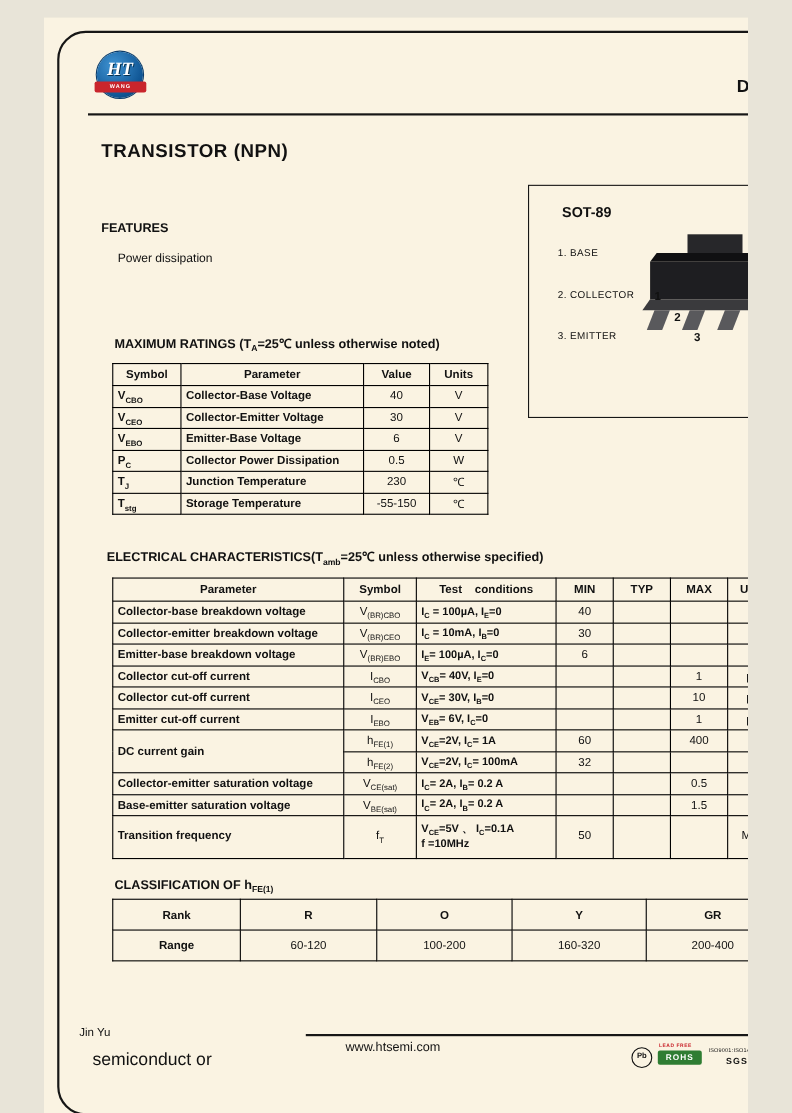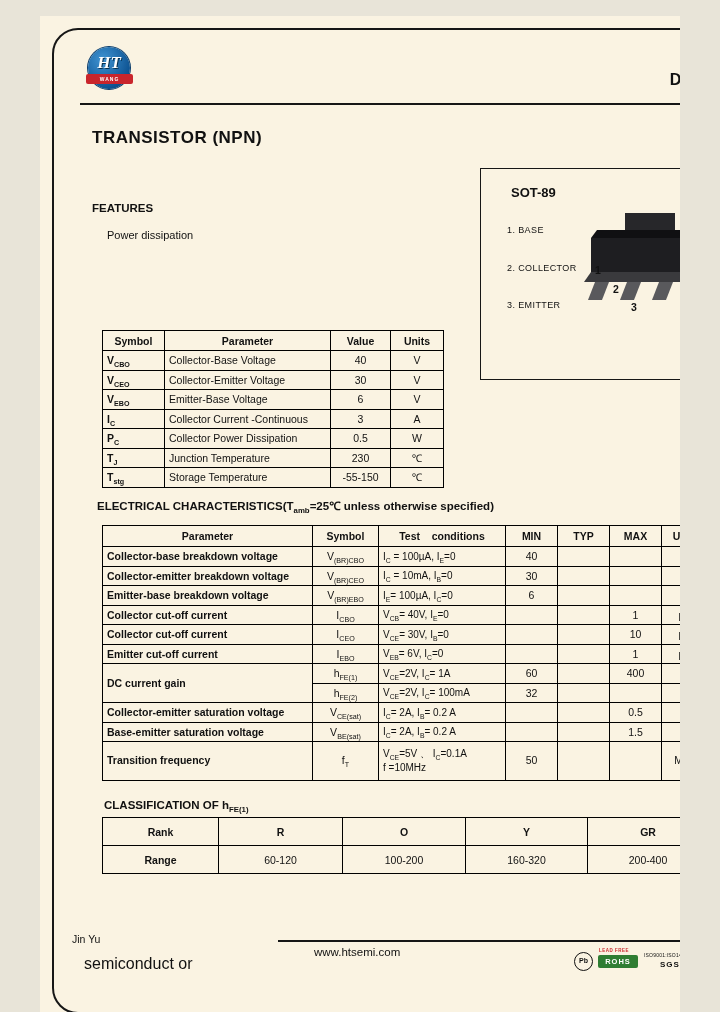--- a/index.html
+++ b/index.html
@@ -35,21 +35,21 @@
   
   .sec-heading { position:absolute; font-size:11.5px; font-weight:bold; }
   .h-max { left:64px; top:288px; }
   .h-elec { left:57px; top:482px; }
   .h-class { left:64px; top:783px; }
 
   
   table { border-collapse:collapse; table-layout:fixed; background:transparent; }
   th, td { border:1px solid #000; font-size:10.5px; padding:0 4px; overflow:hidden; white-space:nowrap; }
   th { font-weight:bold; text-align:center; }
-  .c { text-align:center; } .l { text-align:left; } .b { font-weight:bold; }
+  .c { text-align:center; } .l { text-align:left;font-weight:bold; } .b { font-weight:bold; }
   sub { font-size:0.68em; line-height:0; }
 
   .t1 { position:absolute; left:62px; top:314px; width:341px; }
   .t1 th { height:20px; }
   .t1 td { height:19.5px; }
 
   .t2 { position:absolute; left:62px; top:509px; width:606px; }
   .t2 th { height:21px; }
   .t2 td { height:19.5px; }
   .t2 .cond { font-size:10px; }
@@ -102,20 +102,21 @@
       <polygon points="18,63 140,63 133,73 11,73" fill="#3a3a3d"></polygon>
       <polygon points="22,73 36,73 29,91 15,91" fill="#59595c"></polygon>
       <polygon points="54,73 68,73 61,91 47,91" fill="#59595c"></polygon>
       <polygon points="86,73 100,73 93,91 79,91" fill="#59595c"></polygon>
     </svg>
     <div class="pkg-num n1">1</div>
     <div class="pkg-num n2">2</div>
     <div class="pkg-num n3">3</div>
   </div>
 
+  <div class="sec-heading h-max">MAXIMUM RATINGS (T<sub>A</sub>=25℃ unless otherwise noted)</div>
   <table class="t1">
     <colgroup>
         <col style="width:62px">
         <col style="width:166px">
         <col style="width:60px">
         <col style="width:53px">
       </colgroup>
     <tbody>
         <tr>
       <th>Symbol</th>
@@ -133,26 +134,20 @@
       <td class="l b">V<sub>CEO</sub></td>
       <td class="l">Collector-Emitter Voltage</td>
       <td class="c">30</td>
       <td class="c">V</td>
     </tr>
     <tr>
       <td class="l b">V<sub>EBO</sub></td>
       <td class="l">Emitter-Base Voltage</td>
       <td class="c">6</td>
       <td class="c">V</td>
-    </tr>
-    <tr>
-      <td class="l b">I<sub>C</sub></td>
-      <td class="l">Collector Current -Continuous</td>
-      <td class="c">3</td>
-      <td class="c">A</td>
     </tr>
     <tr>
       <td class="l b">P<sub>C</sub></td>
       <td class="l">Collector Power Dissipation</td>
       <td class="c">0.5</td>
       <td class="c">W</td>
     </tr>
     <tr>
       <td class="l b">T<sub>J</sub></td>
       <td class="l">Junction Temperature</td>

